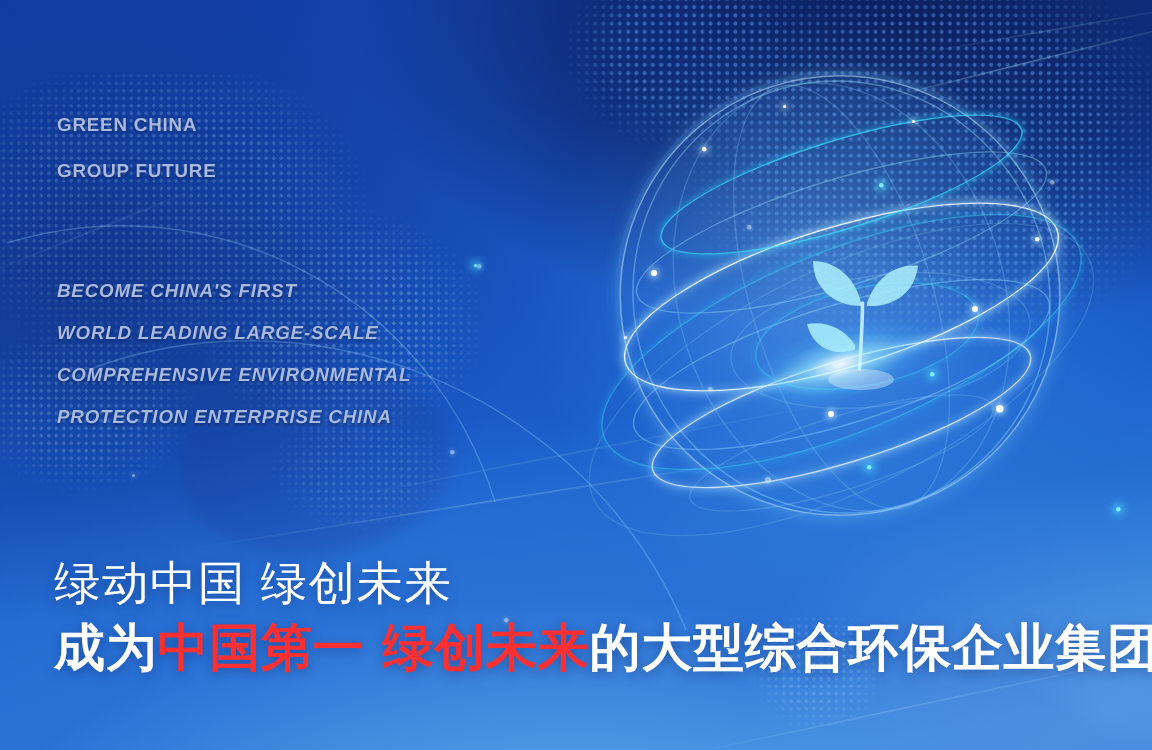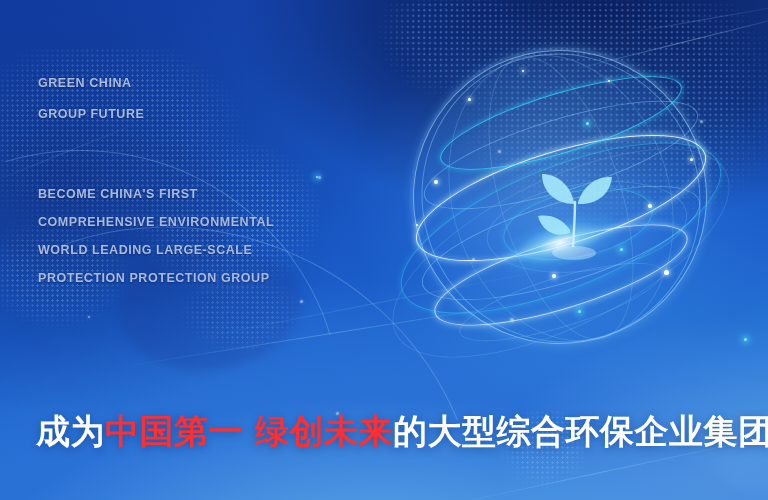--- a/index.html
+++ b/index.html
@@ -165,21 +165,21 @@
     letter-spacing: 0.55px;
     font-size: 12.5px;
     text-shadow: 0 1px 2px rgba(6,22,70,0.45);
     white-space: nowrap;
   }
   .slogan-block { position: absolute; left: 38px; top: 76px; }
   .slogan-block .tagline-en { position: relative; left: 0; display: block; }
   .slogan-block .tagline-en + .tagline-en { margin-top: 17px; }
 
   .mission-block { position: absolute; left: 38px; top: 187px; }
-  .mission-block .tagline-en { position: relative; left: 0; display: block; }
+  .mission-block .tagline-en { position: relative; left: 0; display: block; font-style: italic; }
   .mission-block .tagline-en + .tagline-en { margin-top: 14px; }
 
   .headline {
     position: absolute;
     left: 36px;
     color: #ffffff;
     white-space: nowrap;
     text-shadow: 0 2px 8px rgba(10,40,110,0.45);
   }
   .headline-1 {
@@ -285,22 +285,23 @@
   <div class="sparkle dim" style="left:318px; top:176px; width:3px; height:3px;"></div>
   <div class="sparkle cyan" style="left:316px; top:176px; width:2px; height:2px;"></div>
 
   <div class="slogan-block">
     <span class="tagline-en">GREEN CHINA</span>
     <span class="tagline-en">GROUP FUTURE</span>
   </div>
 
   <div class="mission-block">
     <span class="tagline-en">BECOME CHINA'S FIRST</span>
+    <span class="tagline-en">WORLD LEADING LARGE-SCALE</span>
     <span class="tagline-en">COMPREHENSIVE ENVIRONMENTAL</span>
-    <span class="tagline-en">WORLD LEADING LARGE-SCALE</span>
-    <span class="tagline-en">PROTECTION PROTECTION GROUP</span>
+    <span class="tagline-en">PROTECTION ENTERPRISE CHINA</span>
   </div>
 
+  <div class="headline headline-1">绿动中国 绿创未来</div>
   <div class="headline headline-2">
     <span>成为</span><span class="hl-red">中国第一</span><span class="hl-gap"></span><span class="hl-red">绿创未来</span><span>的大型综合环保企业集团</span>
   </div>
 
 </div>
 
 </body></html>

